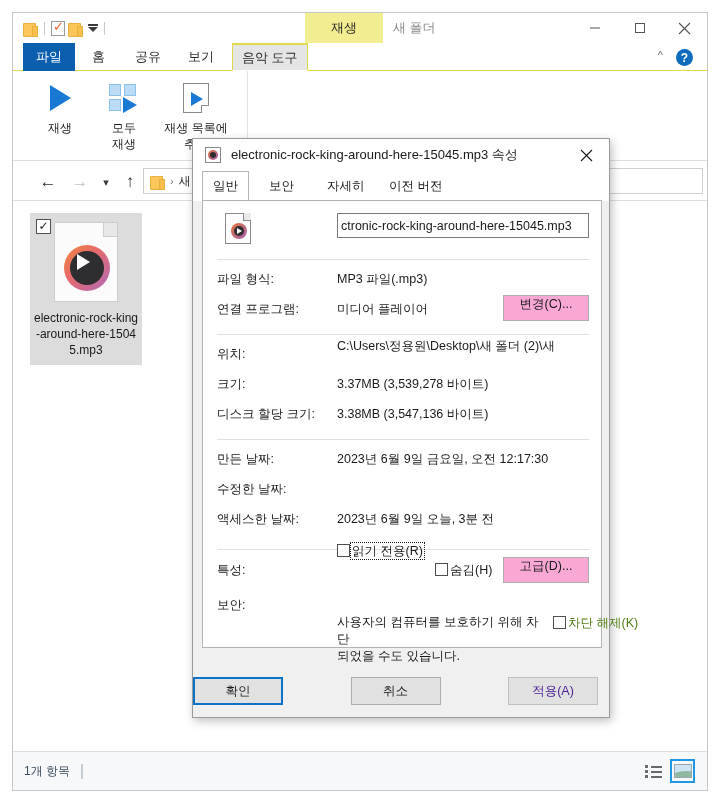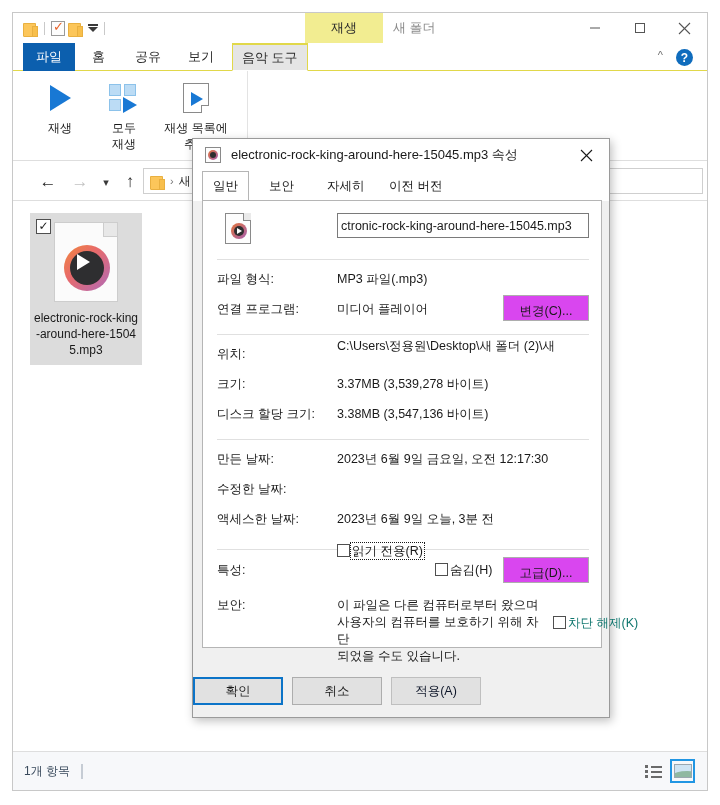--- a/index.html
+++ b/index.html
@@ -357,56 +357,56 @@
   #filename-field {
     position: absolute; left: 134px; top: 12px;
     width: 252px; height: 25px;
     border: 1px solid #7a7a7a; background: #fff;
     font-size: 12.5px; color: #1a1a1a;
     display: flex; align-items: center; padding-left: 3px;
     overflow: hidden; white-space: nowrap;
   }
   .dlg-btn {
     position: absolute;
-    background: #d946ef; border: 1px solid #adadad;
+    background: #f9a8d4; border: 1px solid #adadad;
     font-size: 12.5px; color: #1a1a1a;
-    display: flex; align-items: flex-end; justify-content: center;
+    display: flex; align-items: flex-start; justify-content: center;
   }
   #change-btn { left: 300px; top: 0; width: 86px; height: 26px; }
   #advanced-btn { left: 300px; top: 0; width: 86px; height: 26px; }
   .cbox {
     display: inline-block; width: 13px; height: 13px;
     border: 1px solid #4f4f4f; background: #fff; vertical-align: -2px;
     margin-right: 2px;
   }
   .focusring { outline: 1px dotted #1a1a1a; outline-offset: 1px; }
   #location-value {
     position: absolute; left: 134px; width: 258px;
     white-space: nowrap; overflow: hidden; text-overflow: clip;
   }
   #security-text {
     position: absolute; left: 134px; width: 210px;
     font-size: 12.5px; color: #1a1a1a; line-height: 17px;
   }
   #unblock-wrap {
-    position: absolute; left: 350px; font-size: 12.5px; color: #0f766e;
+    position: absolute; left: 350px; font-size: 12.5px; color: #4d7c0f;
     white-space: nowrap;
   }
   #dlg-buttons {
     position: absolute; left: 0; bottom: 12px; width: 100%;
-    display: flex; justify-content: flex-start; gap: 9px; padding-right: 11px;
+    display: flex; justify-content: space-between; gap: 9px; padding-right: 11px;
   }
   .bottom-btn {
     width: 90px; height: 28px;
     background: #e1e1e1; border: 1px solid #adadad;
     font-size: 12.5px; color: #1a1a1a;
     display: flex; align-items: center; justify-content: center;
   }
   .bottom-btn.default { border: 2px solid #0c74c8; }
-  .bottom-btn.disabled { color: #0f172a; border-color: #bfbfbf; background: #e1e1e1; }
+  .bottom-btn.disabled { color: #4c1d95; border-color: #bfbfbf; background: #e1e1e1; }
 </style>
 </head>
 <body>
 
 <div id="explorer-window">
 
   <div id="titlebar">
     <div class="qat">
       <span class="folder-glyph"></span>
       <span class="qat-sep"></span>
@@ -617,21 +617,21 @@
     </div>
     <div class="row" style="left:232px; top:361px">
       <span class="cbox"></span><span>숨김(H)</span>
     </div>
     <div class="dlg-btn" id="advanced-btn" style="top:356px">
       <span>고급(D)...</span>
     </div>
 
     <div class="row lab" style="top:396px">보안:</div>
     <div id="security-text" style="top:396px">
-      <span>이 파일은 다른 컴퓨터로부터 왔으며</span><br>
+      <br>
       <span>사용자의 컴퓨터를 보호하기 위해 차단</span><br>
       <span>되었을 수도 있습니다.</span>
     </div>
     <div id="unblock-wrap" style="top:414px">
       <span class="cbox"></span><span>차단 해제(K)</span>
     </div>
 
   </div>
 
   <div id="dlg-buttons">

